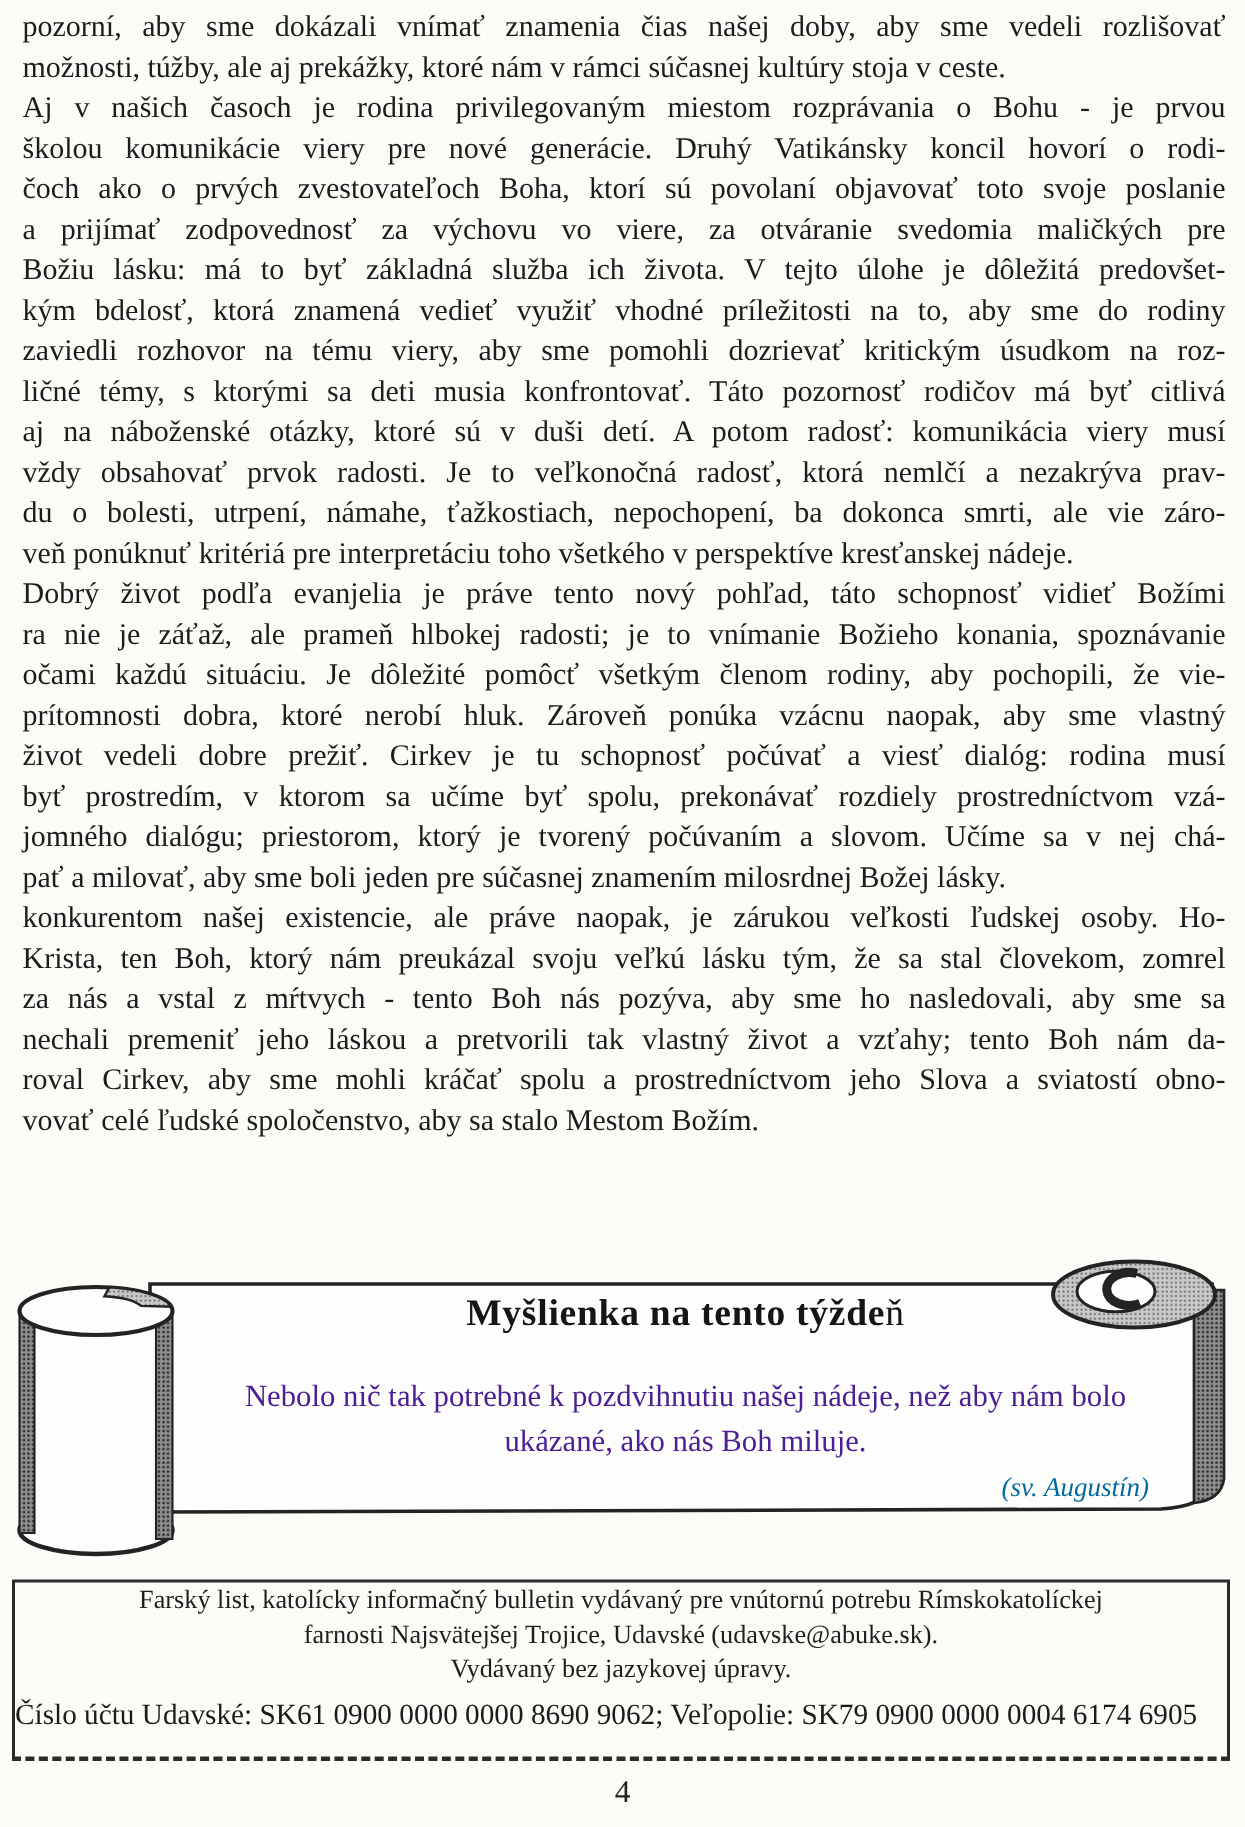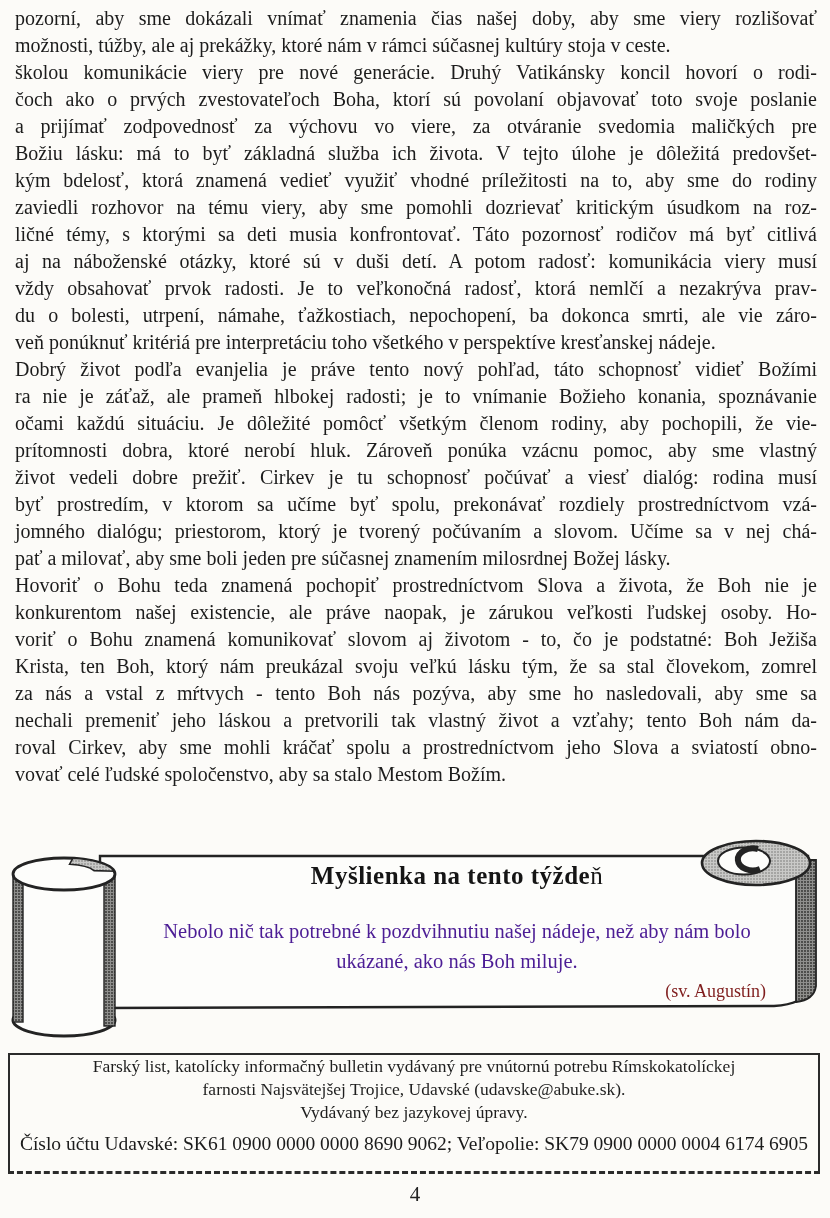--- a/index.html
+++ b/index.html
@@ -58,82 +58,81 @@
     left: 0; right: 0; top: 80px;
     text-align: center;
     font-size: 20.5px;
     line-height: 30px;
     color: #4c1d95;
   }
   .quote-attribution {
     position: absolute;
     right: 18px; top: 145px;
     font-size: 18px;
-    color: #7f1d1d;
+    color: #0369a1;
+    font-style: italic;
   }
   
   .footer-box {
     position: absolute;
     left: 8px; top: 1053px;
     width: 808px; height: 116px;
     border: 2px solid #2b2b2b;
     border-bottom: 3px dashed #2b2b2b;
     background: transparent;
   }
   .footer-lines {
     text-align: center;
     font-size: 17.5px;
     line-height: 23px;
     color: #1e1e1e;
   }
   .footer-account {
     margin-top: 9px;
-    text-align: center;
     font-size: 19.5px;
     color: #1b1b1b;
   }
   
   .page-number {
     position: absolute;
     left: 0; right: 0; top: 1182px;
     text-align: center;
     font-size: 21px;
     color: #222;
   }
 </style>
 </head>
 <body>
 
 <div class="page">
 
   <div class="body-text">
-      <div class="bline">pozorní, aby sme dokázali vnímať znamenia čias našej doby, aby sme viery rozlišovať</div>
+      <div class="bline">pozorní, aby sme dokázali vnímať znamenia čias našej doby, aby sme vedeli rozlišovať</div>
       <div class="bline last">možnosti, túžby, ale aj prekážky, ktoré nám v rámci súčasnej kultúry stoja v ceste.</div>
+      <div class="bline">Aj v našich časoch je rodina privilegovaným miestom rozprávania o Bohu - je prvou</div>
       <div class="bline">školou komunikácie viery pre nové generácie. Druhý Vatikánsky koncil hovorí o rodi-</div>
       <div class="bline">čoch ako o prvých zvestovateľoch Boha, ktorí sú povolaní objavovať toto svoje poslanie</div>
       <div class="bline">a prijímať zodpovednosť za výchovu vo viere, za otváranie svedomia maličkých pre</div>
       <div class="bline">Božiu lásku: má to byť základná služba ich života. V tejto úlohe je dôležitá predovšet-</div>
       <div class="bline">kým bdelosť, ktorá znamená vedieť využiť vhodné príležitosti na to, aby sme do rodiny</div>
       <div class="bline">zaviedli rozhovor na tému viery, aby sme pomohli dozrievať kritickým úsudkom na roz-</div>
       <div class="bline">ličné témy, s ktorými sa deti musia konfrontovať. Táto pozornosť rodičov má byť citlivá</div>
       <div class="bline">aj na náboženské otázky, ktoré sú v duši detí. A potom radosť: komunikácia viery musí</div>
       <div class="bline">vždy obsahovať prvok radosti. Je to veľkonočná radosť, ktorá nemlčí a nezakrýva prav-</div>
       <div class="bline">du o bolesti, utrpení, námahe, ťažkostiach, nepochopení, ba dokonca smrti, ale vie záro-</div>
       <div class="bline last">veň ponúknuť kritériá pre interpretáciu toho všetkého v perspektíve kresťanskej nádeje.</div>
       <div class="bline">Dobrý život podľa evanjelia je práve tento nový pohľad, táto schopnosť vidieť Božími</div>
       <div class="bline">ra nie je záťaž, ale prameň hlbokej radosti; je to vnímanie Božieho konania, spoznávanie</div>
       <div class="bline">očami každú situáciu. Je dôležité pomôcť všetkým členom rodiny, aby pochopili, že vie-</div>
-      <div class="bline">prítomnosti dobra, ktoré nerobí hluk. Zároveň ponúka vzácnu pomoc, aby sme vlastný</div>
+      <div class="bline">prítomnosti dobra, ktoré nerobí hluk. Zároveň ponúka vzácnu naopak, aby sme vlastný</div>
       <div class="bline">život vedeli dobre prežiť. Cirkev je tu schopnosť počúvať a viesť dialóg: rodina musí</div>
       <div class="bline">byť prostredím, v ktorom sa učíme byť spolu, prekonávať rozdiely prostredníctvom vzá-</div>
       <div class="bline">jomného dialógu; priestorom, ktorý je tvorený počúvaním a slovom. Učíme sa v nej chá-</div>
       <div class="bline last">pať a milovať, aby sme boli jeden pre súčasnej znamením milosrdnej Božej lásky.</div>
-      <div class="bline">Hovoriť o Bohu teda znamená pochopiť prostredníctvom Slova a života, že Boh nie je</div>
       <div class="bline">konkurentom našej existencie, ale práve naopak, je zárukou veľkosti ľudskej osoby. Ho-</div>
-      <div class="bline">voriť o Bohu znamená komunikovať slovom aj životom - to, čo je podstatné: Boh Ježiša</div>
       <div class="bline">Krista, ten Boh, ktorý nám preukázal svoju veľkú lásku tým, že sa stal človekom, zomrel</div>
       <div class="bline">za nás a vstal z mŕtvych - tento Boh nás pozýva, aby sme ho nasledovali, aby sme sa</div>
       <div class="bline">nechali premeniť jeho láskou a pretvorili tak vlastný život a vzťahy; tento Boh nám da-</div>
       <div class="bline">roval Cirkev, aby sme mohli kráčať spolu a prostredníctvom jeho Slova a sviatostí obno-</div>
       <div class="bline last">vovať celé ľudské spoločenstvo, aby sa stalo Mestom Božím.</div>
     </div>
 
   <div class="scroll-banner">
     <svg width="830" height="212" viewBox="0 0 830 212">
       <defs>

